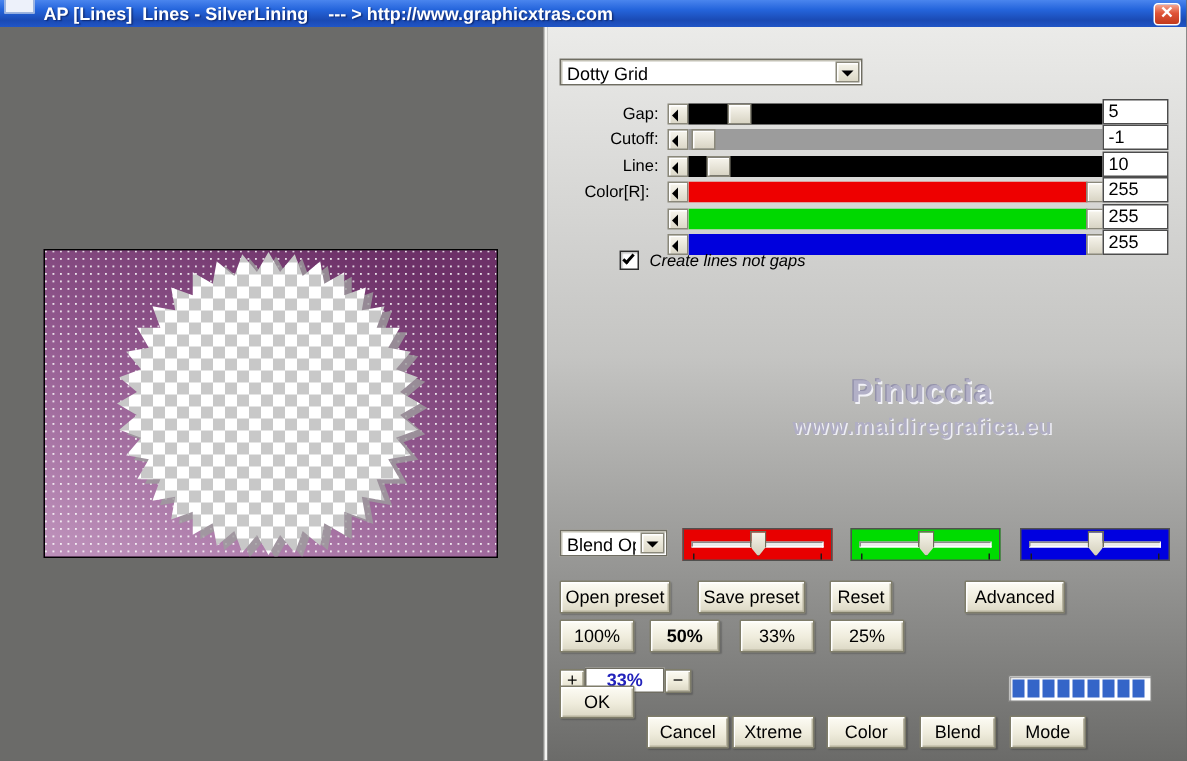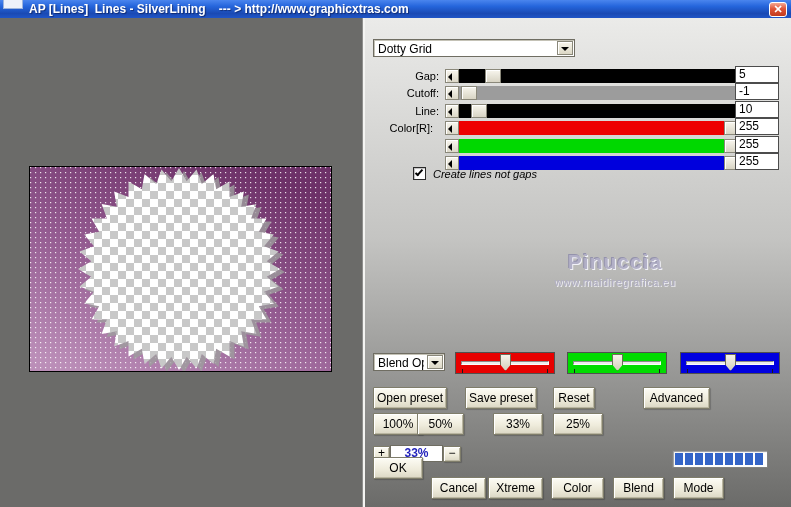--- a/index.html
+++ b/index.html
@@ -75,21 +75,21 @@
     border:1px solid #2a2a2a; box-shadow:inset 1px 1px 1px rgba(0,0,0,.25); cursor:pointer; }
   .cb-mark { position:absolute; left:1px; top:2px; width:8px; height:4px;
     border-left:2px solid #000; border-bottom:2px solid #000; transform:rotate(-48deg); }
   .cb-label { position:absolute; left:68px; top:150px; font-size:11px;font-style:italic; }
 
   
   .wm-title { position:absolute; left:150px; top:232px; width:200px; text-align:center;
     font-size:21px; font-weight:bold; letter-spacing:1px; color:#b2b0c7;
     text-shadow:1px 1px 0 #f2f2f8, -1px -1px 0 #9492ac; }
   .wm-sub { position:absolute; left:140px; top:258px; width:220px; text-align:center;
-    font-size:11px; font-weight:normal; letter-spacing:.5px; color:#b0aec4;
+    font-size:15px; font-weight:bold; letter-spacing:.5px; color:#b0aec4;
     text-shadow:1px 1px 0 #eeeef4; }
 
   
   .bpanel { position:absolute; top:334px; width:100px; height:22px; border:1px solid #50504e; }
   .groove { position:absolute; left:5px; right:5px; top:8px; height:4px; background:#ececec;
     border-top:1px solid #8a8a8a; border-left:1px solid #8a8a8a;
     border-bottom:1px solid #fdfdfd; border-right:1px solid #fdfdfd; }
   .pointer { position:absolute; left:44px; top:1px; width:11px; height:17px;
     background:linear-gradient(180deg,#f6f4ea,#d4d0bc); border:1px solid #6f6d59;
     clip-path:polygon(0 0,100% 0,100% 60%,50% 100%,0 60%); cursor:grab; }
@@ -290,21 +290,21 @@
       <i class="tick-l"></i>
         <i class="tick-r"></i>
     </div>
 
     <div class="btn" style="left:8px;   top:369px; width:74px;">Open preset</div>
     <div class="btn" style="left:100px; top:369px; width:72px;">Save preset</div>
     <div class="btn" style="left:188px; top:369px; width:42px;">Reset</div>
     <div class="btn" style="left:278px; top:369px; width:67px;">Advanced</div>
 
     <div class="btn" style="left:8px;   top:395px; width:50px;">100%</div>
-    <div class="btn" style="left:52px;  top:395px; width:47px;">50%</div>
+    <div class="btn" style="left:68px;  top:395px; width:47px;font-weight:bold;">50%</div>
     <div class="btn" style="left:128px; top:395px; width:50px;">33%</div>
     <div class="btn" style="left:188px; top:395px; width:50px;">25%</div>
 
     <div class="btn pm" style="left:8px;">+</div>
     <div class="zoomfield">33%</div>
     <div class="btn pm" style="left:78px; width:18px;">−</div>
 
     <div class="progress">
         <span class="pseg" style="background: rgb(52, 101, 200);"></span>
         <span class="pseg" style="background: rgb(52, 101, 200);"></span>

